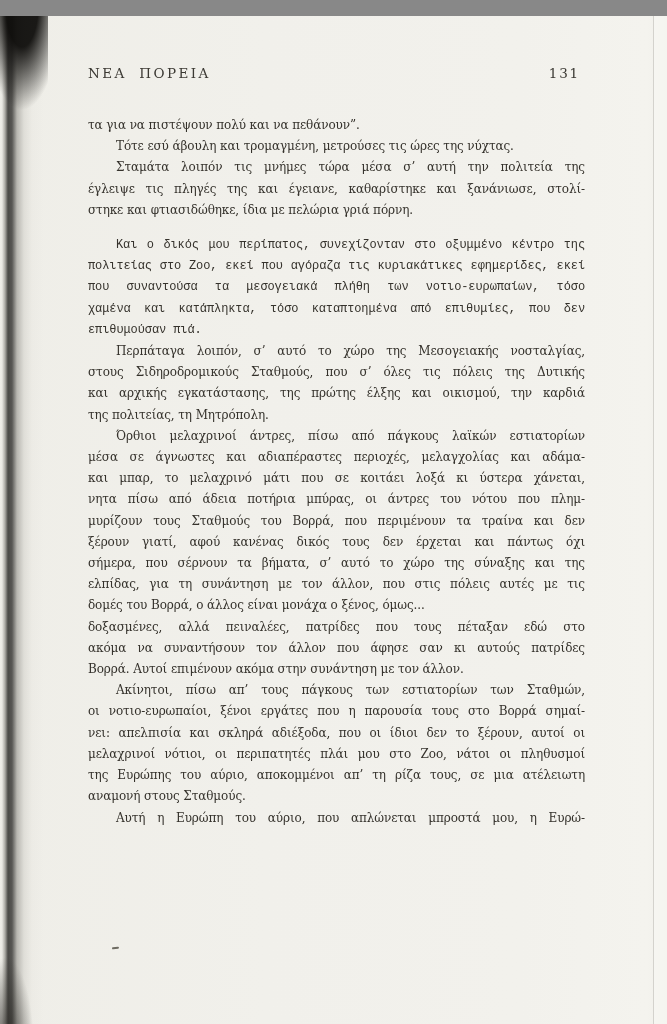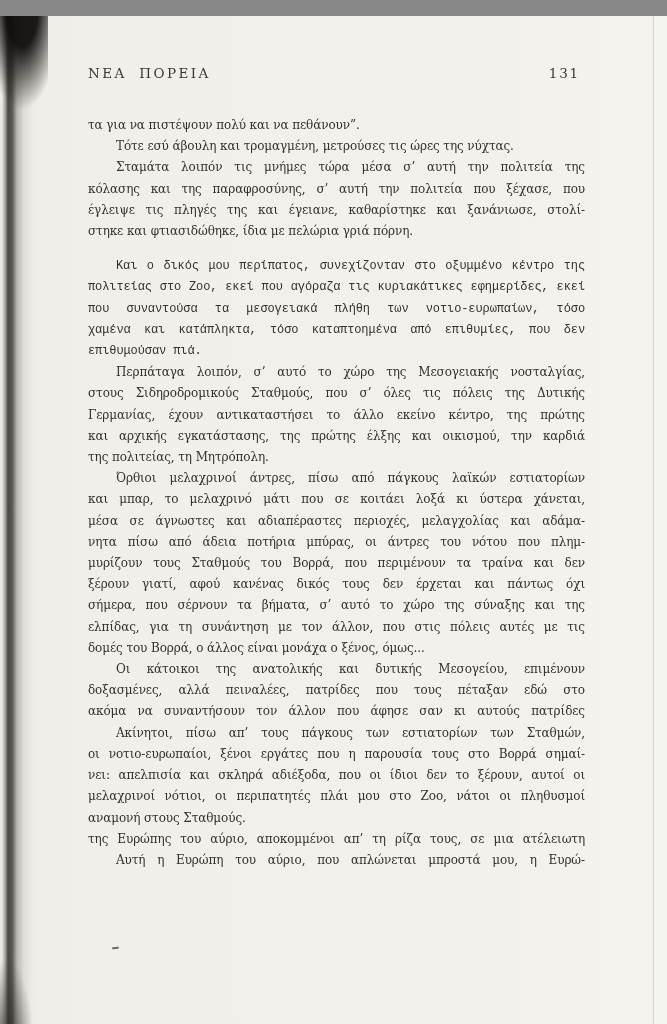--- a/index.html
+++ b/index.html
@@ -80,61 +80,59 @@
 
   <div class="body-text">
       <div class="para">
         <div class="line last">τα για να πιστέψουν πολύ και να πεθάνουν”.</div>
       </div>
       <div class="para">
         <div class="line last indent">Τότε εσύ άβουλη και τρομαγμένη, μετρούσες τις ώρες της νύχτας.</div>
       </div>
       <div class="para">
         <div class="line indent">Σταμάτα λοιπόν τις μνήμες τώρα μέσα σ’ αυτή την πολιτεία της</div>
-        <div class="line">κόλασης και της παραφροσύνης, σ’ αυτή την πολιτεία που ξέχασε, που</div>
         <div class="line">έγλειψε τις πληγές της και έγειανε, καθαρίστηκε και ξανάνιωσε, στολί-</div>
         <div class="line last">στηκε και φτιασιδώθηκε, ίδια με πελώρια γριά πόρνη.</div>
       </div>
       <div class="para gap">
         <div class="line indent">Και ο δικός μου περίπατος, συνεχίζονταν στο οξυμμένο κέντρο της</div>
         <div class="line">πολιτείας στο Ζοο, εκεί που αγόραζα τις κυριακάτικες εφημερίδες, εκεί</div>
         <div class="line">που συναντούσα τα μεσογειακά πλήθη των νοτιο-ευρωπαίων, τόσο</div>
         <div class="line">χαμένα και κατάπληκτα, τόσο καταπτοημένα από επιθυμίες, που δεν</div>
         <div class="line last">επιθυμούσαν πιά.</div>
       </div>
       <div class="para">
         <div class="line indent">Περπάταγα λοιπόν, σ’ αυτό το χώρο της Μεσογειακής νοσταλγίας,</div>
         <div class="line">στους Σιδηροδρομικούς Σταθμούς, που σ’ όλες τις πόλεις της Δυτικής</div>
-        <div class="line">Γερμανίας, έχουν αντικαταστήσει το άλλο εκείνο κέντρο, της πρώτης</div>
         <div class="line">και αρχικής εγκατάστασης, της πρώτης έλξης και οικισμού, την καρδιά</div>
         <div class="line last">της πολιτείας, τη Μητρόπολη.</div>
       </div>
       <div class="para">
         <div class="line indent">Όρθιοι μελαχρινοί άντρες, πίσω από πάγκους λαϊκών εστιατορίων</div>
+        <div class="line">μέσα σε άγνωστες και αδιαπέραστες περιοχές, μελαγχολίας και αδάμα-</div>
         <div class="line">και μπαρ, το μελαχρινό μάτι που σε κοιτάει λοξά κι ύστερα χάνεται,</div>
-        <div class="line">μέσα σε άγνωστες και αδιαπέραστες περιοχές, μελαγχολίας και αδάμα-</div>
         <div class="line">νητα πίσω από άδεια ποτήρια μπύρας, οι άντρες του νότου που πλημ-</div>
         <div class="line">μυρίζουν τους Σταθμούς του Βορρά, που περιμένουν τα τραίνα και δεν</div>
         <div class="line">ξέρουν γιατί, αφού κανένας δικός τους δεν έρχεται και πάντως όχι</div>
         <div class="line">σήμερα, που σέρνουν τα βήματα, σ’ αυτό το χώρο της σύναξης και της</div>
         <div class="line">ελπίδας, για τη συνάντηση με τον άλλον, που στις πόλεις αυτές με τις</div>
         <div class="line last">δομές του Βορρά, ο άλλος είναι μονάχα ο ξένος, όμως...</div>
       </div>
       <div class="para">
-        <div class="line indent">Οι κάτοικοι της ανατολικής και δυτικής Μεσογείου, επιμένουν</div>
         <div class="line">δοξασμένες, αλλά πειναλέες, πατρίδες που τους πέταξαν εδώ στο</div>
         <div class="line">ακόμα να συναντήσουν τον άλλον που άφησε σαν κι αυτούς πατρίδες</div>
+        <div class="line last">Βορρά. Αυτοί επιμένουν ακόμα στην συνάντηση με τον άλλον.</div>
       </div>
       <div class="para">
         <div class="line indent">Ακίνητοι, πίσω απ’ τους πάγκους των εστιατορίων των Σταθμών,</div>
         <div class="line">οι νοτιο-ευρωπαίοι, ξένοι εργάτες που η παρουσία τους στο Βορρά σημαί-</div>
         <div class="line">νει: απελπισία και σκληρά αδιέξοδα, που οι ίδιοι δεν το ξέρουν, αυτοί οι</div>
         <div class="line">μελαχρινοί νότιοι, οι περιπατητές πλάι μου στο Ζοο, νάτοι οι πληθυσμοί</div>
+        <div class="line">της Ευρώπης του αύριο, αποκομμένοι απ’ τη ρίζα τους, σε μια ατέλειωτη</div>
         <div class="line last">αναμονή στους Σταθμούς.</div>
-        <div class="line">της Ευρώπης του αύριο, αποκομμένοι απ’ τη ρίζα τους, σε μια ατέλειωτη</div>
       </div>
       <div class="para">
         <div class="line indent">Αυτή η Ευρώπη του αύριο, που απλώνεται μπροστά μου, η Ευρώ-</div>
       </div>
     </div>
 
   <div class="ink-mark"></div>
   <div class="bottom-edge"></div>
 </div>
 

